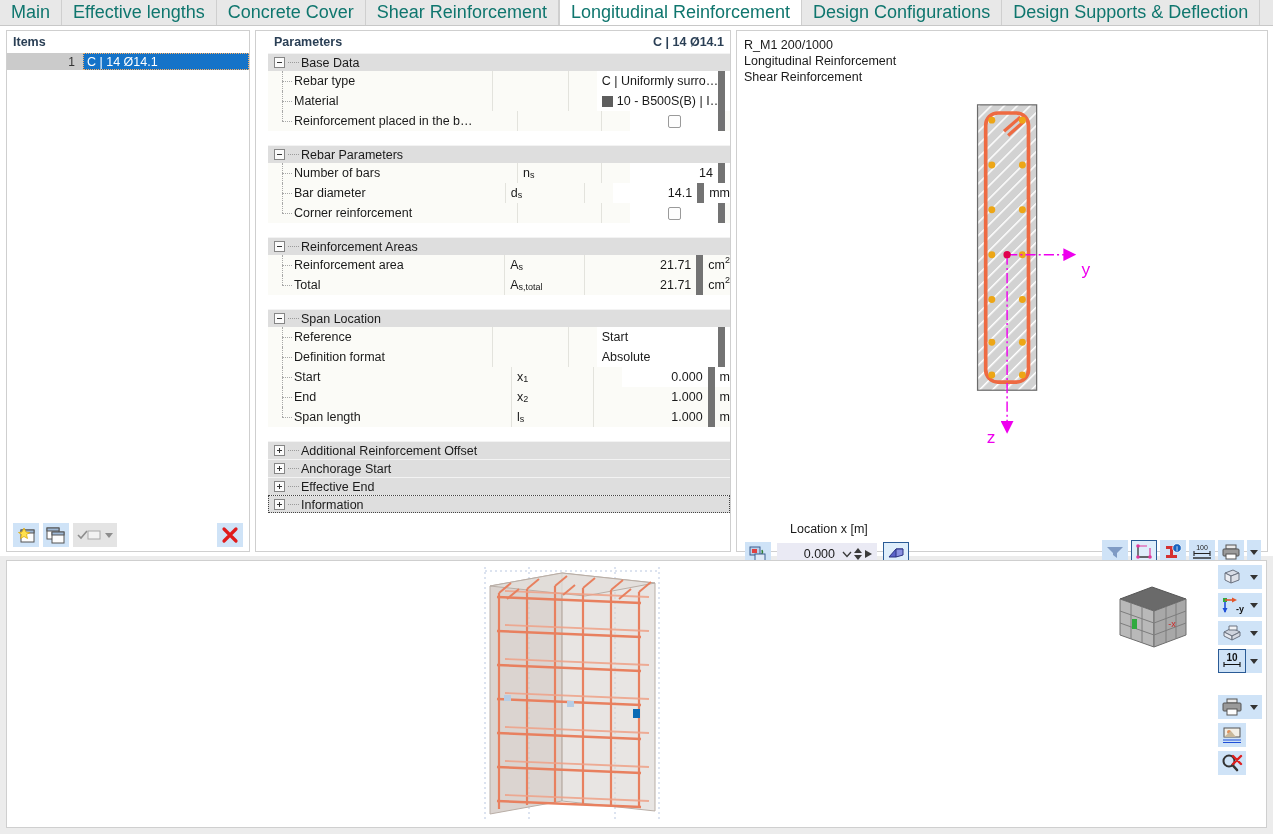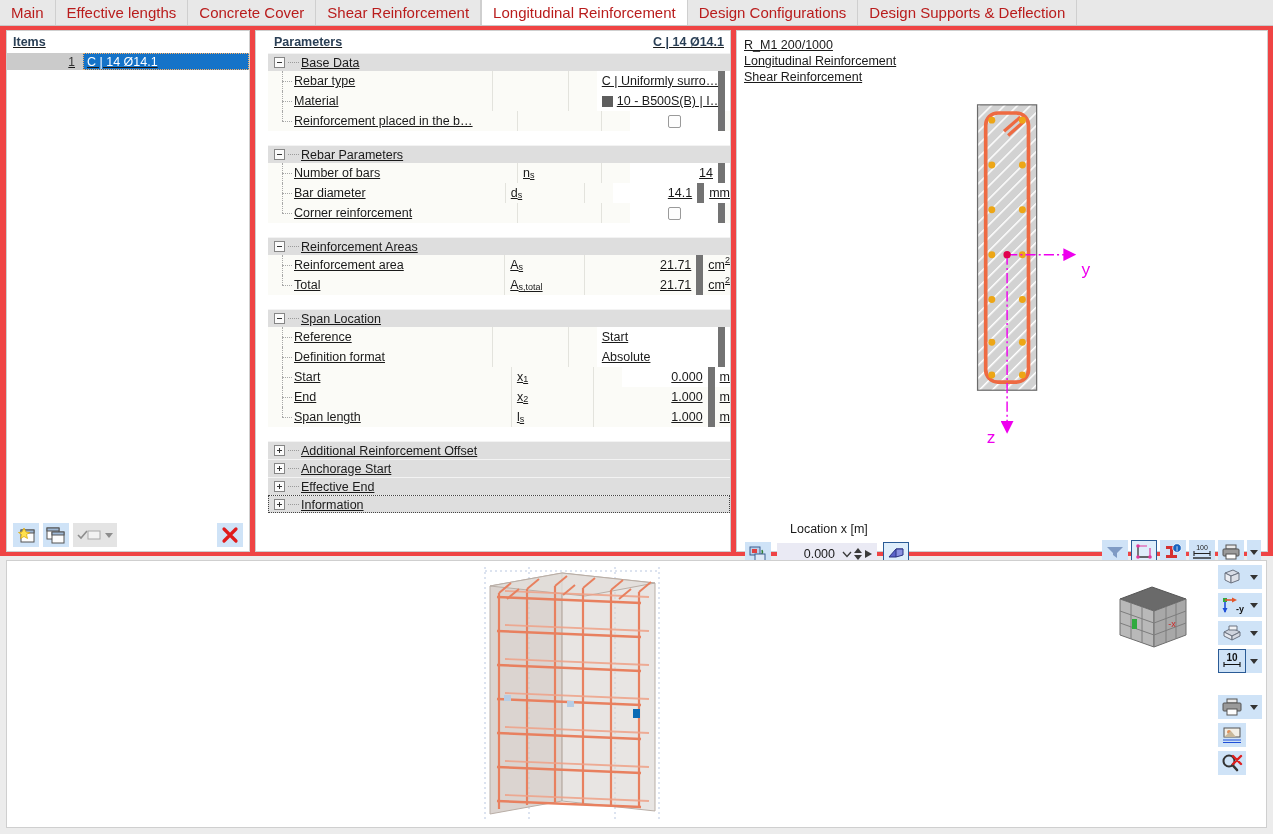--- a/index.html
+++ b/index.html
@@ -17,43 +17,42 @@
   .tabbar {
     height: 26px;
     background: #e8e8e8;
     display: flex;
     align-items: stretch;
     border-bottom: 1px solid #c8c8c8;
   }
   .tab {
     padding: 0 11px;
     display: flex; align-items: center;
-    font-size: 15px;
-    color: #b91c1c;
+    font-size: 18px;
+    color: #0f766e;
     background: #e8e8e8;
     border-right: 1px solid #cfcfcf;
     white-space: nowrap;
     cursor: default;
   }
   .tab.active {
     background: #ffffff;
     border-right: 1px solid #cfcfcf;
     border-left: 1px solid #cfcfcf;
   }
   .tabfill { flex: 1; background: #e8e8e8; }
 
   
   .upper {
     position: relative;
     height: 530px;
-    background: #ef4444;
+    background: #ffffff;
     padding: 4px 5px 4px 6px;
     display: flex;
     gap: 5px;
-    text-decoration: underline;
   }
 
   
   .items-panel {
     width: 244px;
     background: #ffffff;
     border: 1px solid #cfcfcf;
     display: flex;
     flex-direction: column;
   }

